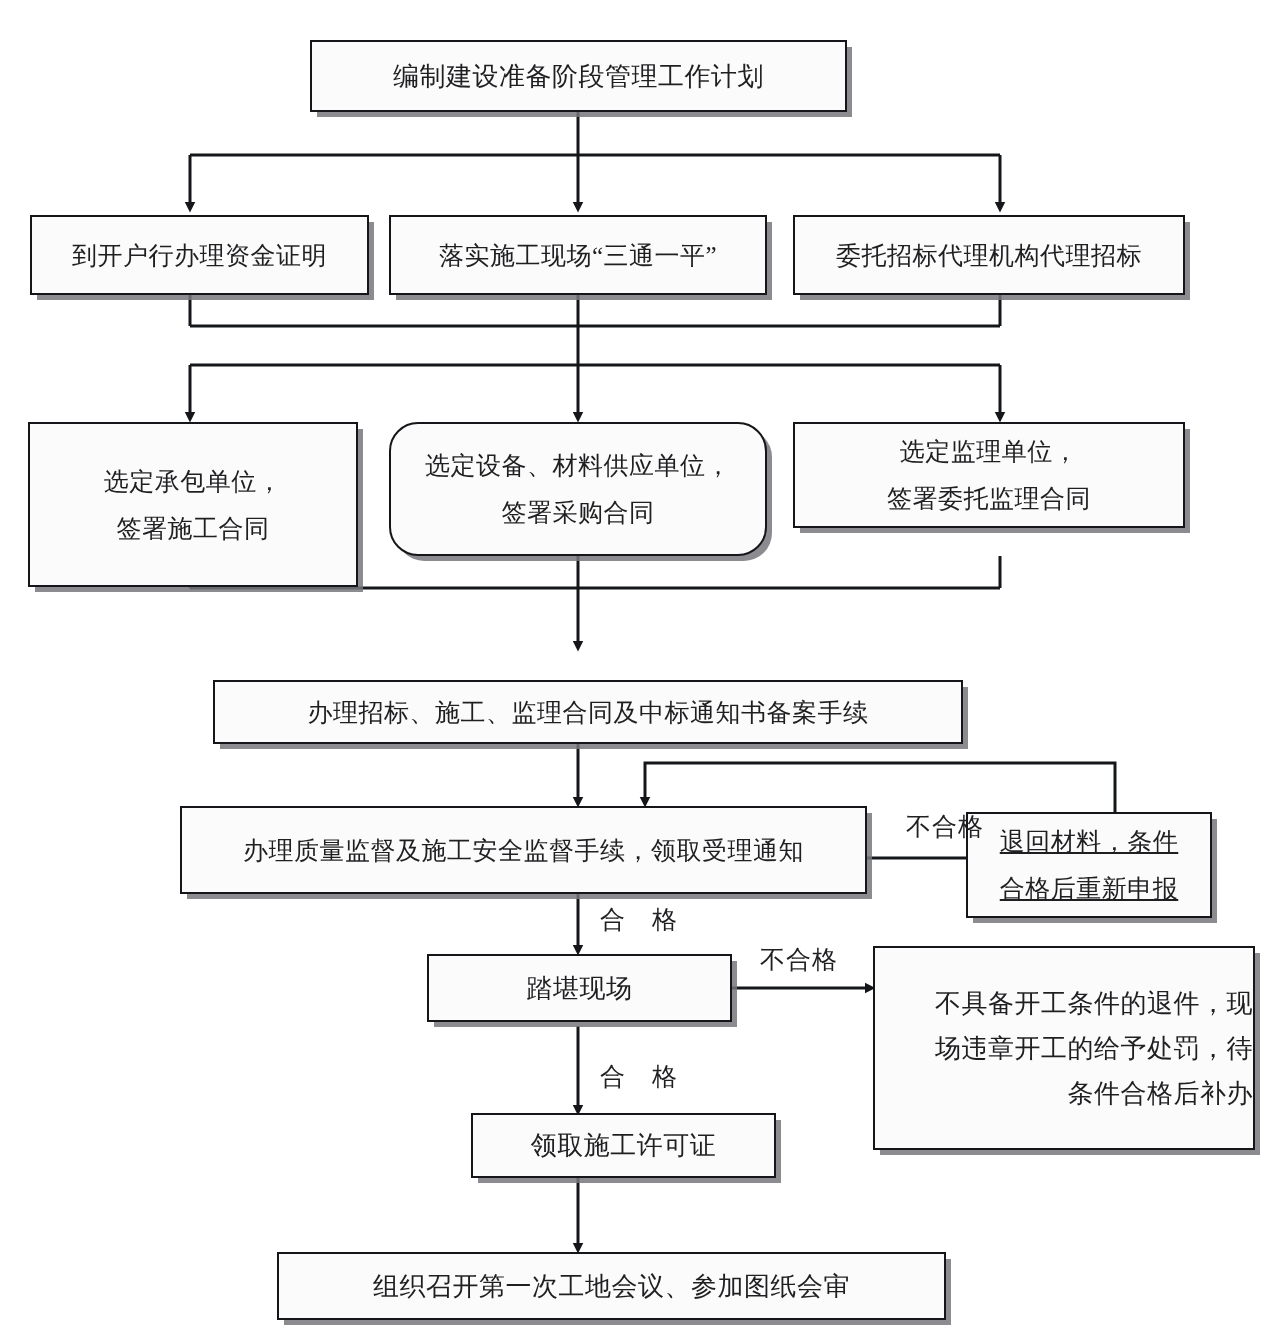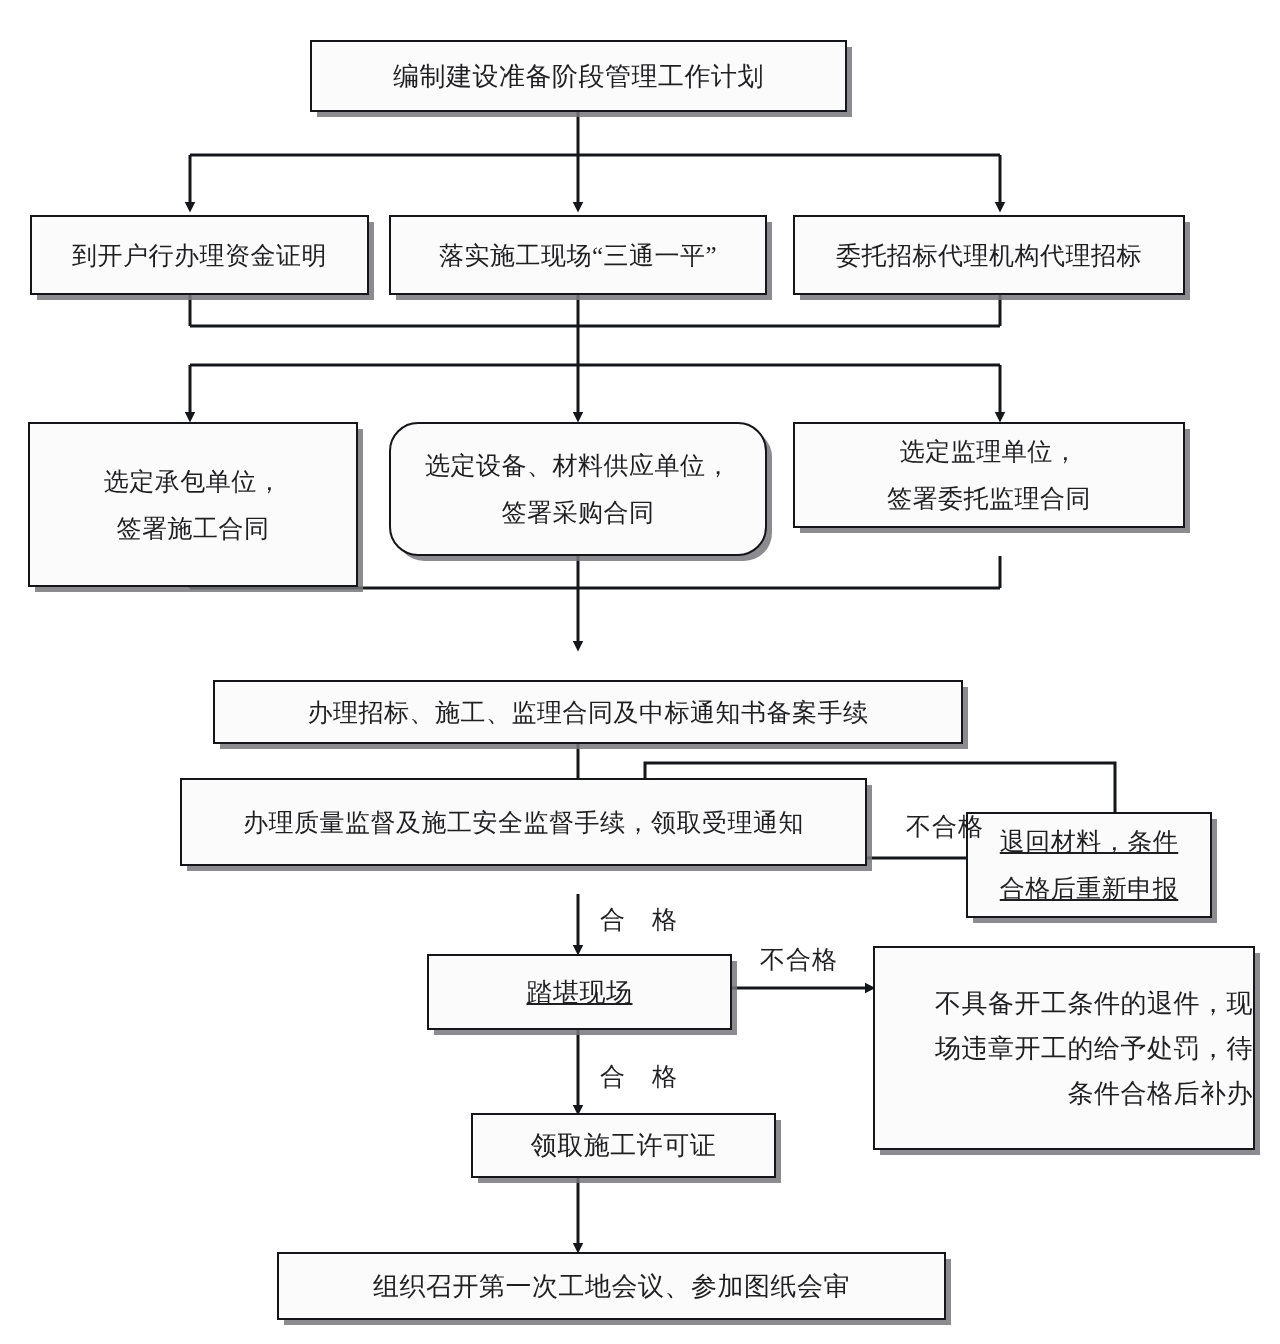--- a/index.html
+++ b/index.html
@@ -144,34 +144,34 @@
 
   <div class="node two-line" style="left:793px; top:422px; width:392px; height:106px; font-size:25px;">
     <span class="line">选定监理单位，</span>
     <span class="line">签署委托监理合同</span>
   </div>
 
   <div class="node" style="left:213px; top:680px; width:750px; height:64px; font-size:25px;">
     <span class="line">办理招标、施工、监理合同及中标通知书备案手续</span>
   </div>
 
-  <div class="node" style="left:180px; top:778px; width:687px; height:88px; font-size:25px;">
+  <div class="node" style="left:180px; top:806px; width:687px; height:88px; font-size:25px;">
     <span class="line">办理质量监督及施工安全监督手续，领取受理通知</span>
   </div>
 
   <div class="node two-line" style="left:966px; top:812px; width:246px; height:106px; font-size:25px;text-decoration:underline;">
     <span class="line">退回材料，条件</span>
     <span class="line">合格后重新申报</span>
   </div>
 
   <span class="edge-label" style="left:906px; top:810px; font-size:25px;">不合格</span>
 
   <span class="edge-label" style="left:600px; top:903px; font-size:25px;">合　格</span>
 
-  <div class="node" style="left:427px; top:954px; width:305px; height:76px; font-size:26px;text-decoration:underline;">
+  <div class="node" style="left:427px; top:954px; width:305px; height:68px; font-size:26px;">
     <span class="line">踏堪现场</span>
   </div>
 
   <span class="edge-label" style="left:760px; top:943px; font-size:25px;">不合格</span>
 
   <div class="node three-line" style="left:873px; top:946px; width:382px; height:204px; font-size:26px;align-items:flex-end;">
     <span class="line">不具备开工条件的退件，现</span>
     <span class="line">场违章开工的给予处罚，待</span>
     <span class="line">条件合格后补办</span>
   </div>

